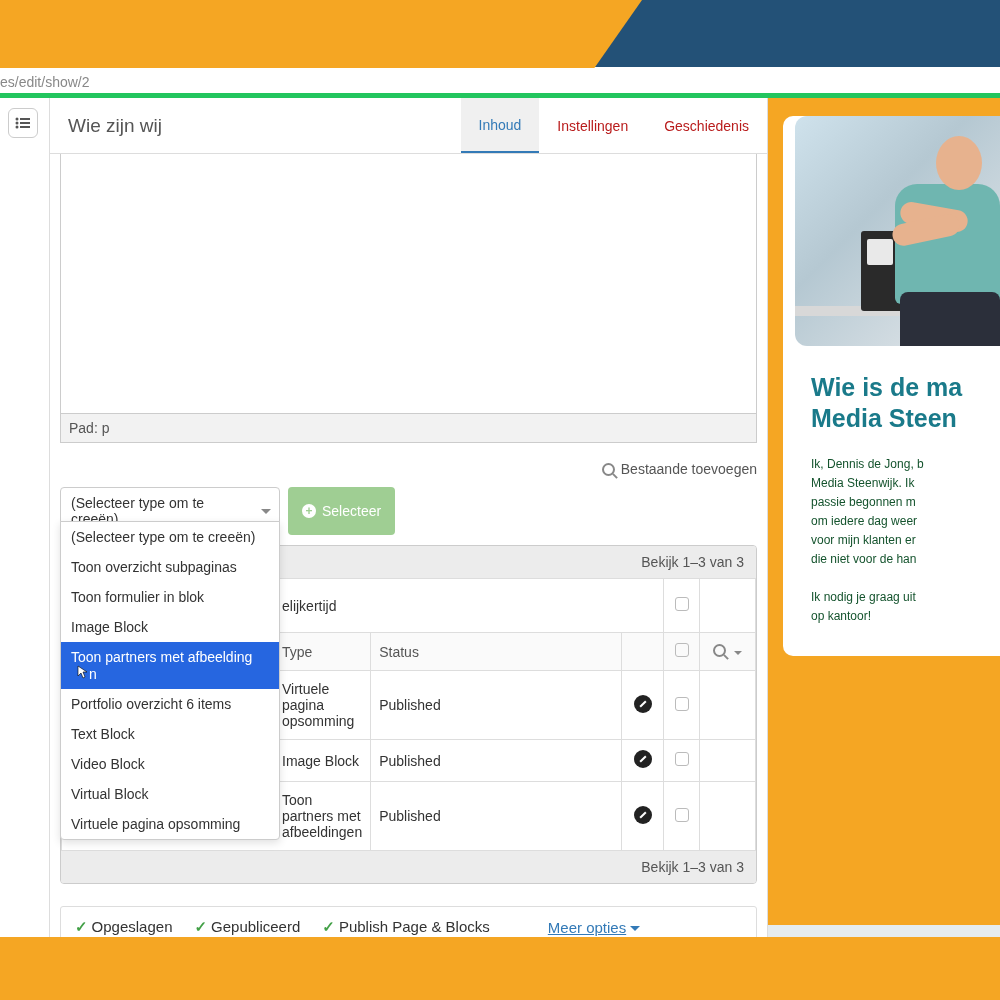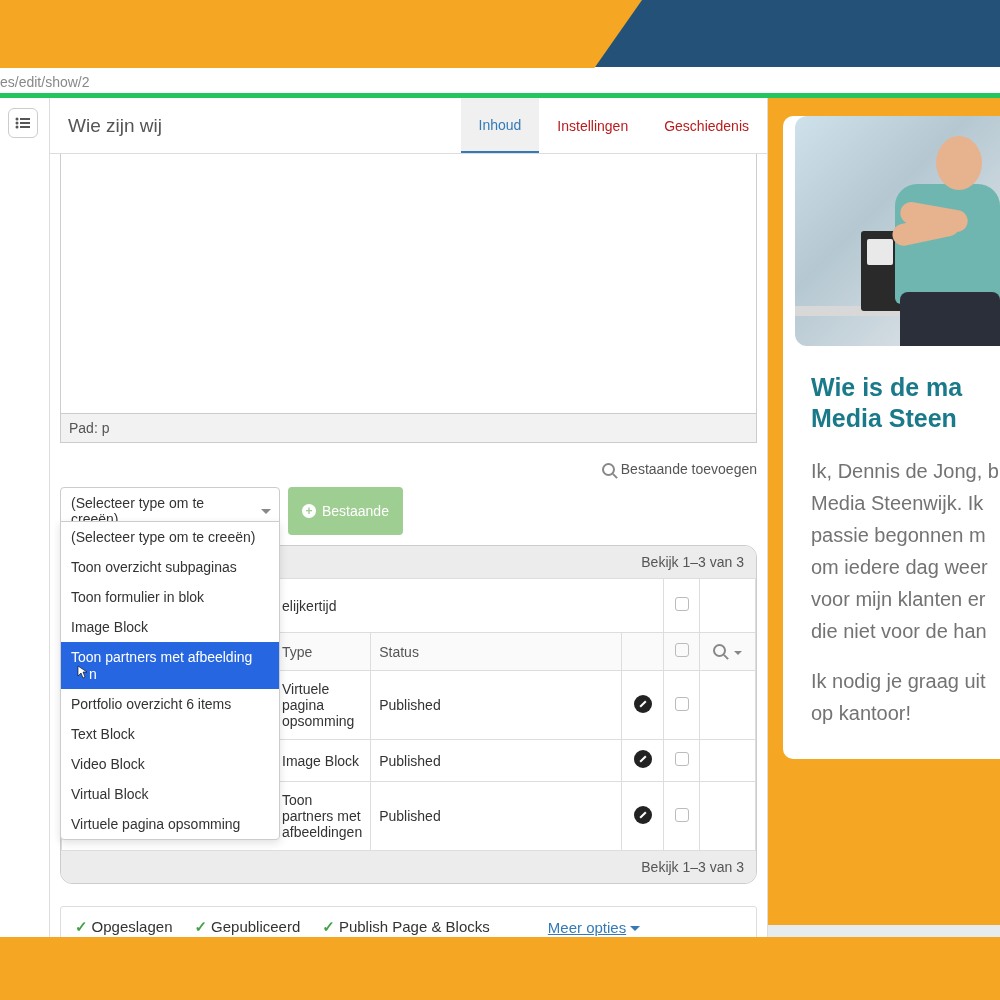--- a/index.html
+++ b/index.html
@@ -29,21 +29,21 @@
 .photo .torso { position: absolute; top: 60px; right: 0px; width: 105px; height: 120px; border-radius: 22px 22px 6px 6px; background: #6fb6b0; }
 .photo .arm-l { position: absolute; top: 95px; right: 40px; width: 68px; height: 22px; border-radius: 12px; background: #e7b28e; transform: rotate(-12deg); }
 .photo .arm-r { position: absolute; top: 82px; right: 32px; width: 68px; height: 22px; border-radius: 12px; background: #e7b28e; transform: rotate(10deg); }
 .photo .pants { position: absolute; top: 168px; right: 0; width: 100px; height: 60px; background: #2b2f3a; border-radius: 8px 8px 0 0; }
 .photo .desk { position: absolute; bottom: 30px; left: 0; width: 120px; height: 10px; background: #d8d8d8; }
 .photo .shelf { position: absolute; top: 115px; left: 66px; width: 70px; height: 80px; background: #2a2a2a; border-radius: 3px; }
 .photo .shelf::before, .photo .shelf::after { content:""; position:absolute; background:#e9e9e9; border-radius:2px; }
 .photo .shelf::before { top:8px; left:6px; width:26px; height:26px; }
 .photo .shelf::after { top:8px; left:38px; width:26px; height:26px; }
 .preview-card h2 { color: #1a7a8a; font-size: 25px; font-weight: 700; line-height: 1.25; padding: 26px 0 20px 28px; white-space: nowrap; }
-.preview-card p { color: #737373; font-size: 20px; line-height: 1.6; padding: 0 0 0 28px; white-space: nowrap; }
+.preview-card p { color: #14532d; font-size: 12px; line-height: 1.6; padding: 0 0 0 28px; white-space: nowrap; }
 .preview-card p + p { margin-top: 18px; }
 .right-bottom-grey { position: absolute; left: 0; right: 0; bottom: 0; height: 75px; background: #e6ecef; }
 
 
 .page-head { display: flex; align-items: center; border-bottom: 1px solid #ddd; height: 56px; }
 .page-title { font-size: 19px; color: #555; padding: 0 18px; flex: 1; font-weight: 400; }
 .tabs { display: flex; height: 100%; }
 .tabs .tab { display: flex; align-items: center; padding: 0 18px; color: #b91c1c; font-size: 14px; }
 .tabs .tab.active { background: #f0f0f0; color: #337ab7; border-bottom: 2px solid #337ab7; }
 
@@ -62,21 +62,21 @@
 .btn-add { background: #9fce93; color: #fff; border: none; border-radius: 4px; padding: 8px 14px; font-size: 14px; display: flex; align-items: center; gap: 6px; }
 .btn-add .plus { display: inline-block; width: 14px; height: 14px; border-radius: 50%; background: #fff; color: #9fce93; font-weight: 700; text-align: center; line-height: 14px; font-size: 12px; }
 
 
 .dropdown { position: absolute; top: 34px; left: 10px; width: 220px; background: #fff; border: 1px solid #ccc; border-radius: 0 0 4px 4px; z-index: 20; box-shadow: 0 3px 8px rgba(0,0,0,.12); }
 .dropdown .opt { padding: 7px 10px; font-size: 14px; color: #333; }
 .dropdown .opt.selected { background: #2666e0; color: #fff; }
 .cursor-icon { display:inline-block; margin-left: 6px; }
 
 
-.grid-wrap { margin: 0 10px; border: 1px solid #ccc; border-radius: 12px; overflow: hidden; background: #f7f7f7; }
+.grid-wrap { margin: 0 10px; border: 1px solid #ccc; border-radius: 4px; overflow: hidden; background: #f7f7f7; }
 .grid-top, .grid-bottom { background: #ececec; color: #555; padding: 8px 12px; text-align: right; font-size: 14px; }
 .grid table { width: 100%; border-collapse: collapse; background: #fff; }
 .grid th, .grid td { border: 1px solid #ddd; padding: 10px 8px; font-size: 14px; text-align: left; vertical-align: middle; }
 .grid th { background: #fafafa; font-weight: 400; color: #555; }
 .grid .th-head-row td { background: #fff; padding: 18px 8px; }
 .grid .cb { width: 36px; text-align: center; }
 .grid .act { width: 42px; text-align: center; }
 .grid .hdr-q { width: 56px; text-align: center; }
 .edit-dot { display: inline-block; width: 18px; height: 18px; border-radius: 50%; background: #222; position: relative; }
 .edit-dot::after { content: ""; position: absolute; width: 8px; height: 2px; background: #fff; top: 8px; left: 5px; transform: rotate(-45deg); }
@@ -134,21 +134,21 @@
       <a href="#" style="color:#555;text-decoration:none">Bestaande toevoegen</a>
     </div>
 
     <div class="add-row">
       <button class="select-btn">
         <span>(Selecteer type om te creeën)</span>
         <span class="caret"></span>
       </button>
       <button class="btn-add">
         <span class="plus">+</span>
-        <span>Bestaande</span>
+        <span>Selecteer</span>
       </button>
 
       <div class="dropdown">
           <div class="opt">(Selecteer type om te creeën)</div>
           <div class="opt">Toon overzicht subpaginas</div>
           <div class="opt">Toon formulier in blok</div>
           <div class="opt">Image Block</div>
           <div class="opt selected">Toon partners met afbeelding<span class="cursor-icon"><svg width="12" height="14" viewBox="0 0 12 14">
                 <path d="M1 1 L1 11 L4 8 L6 13 L8 12 L6 7 L10 7 Z" fill="#fff" stroke="#000" stroke-width="0.6"></path>
               </svg></span><span>n</span></div>

